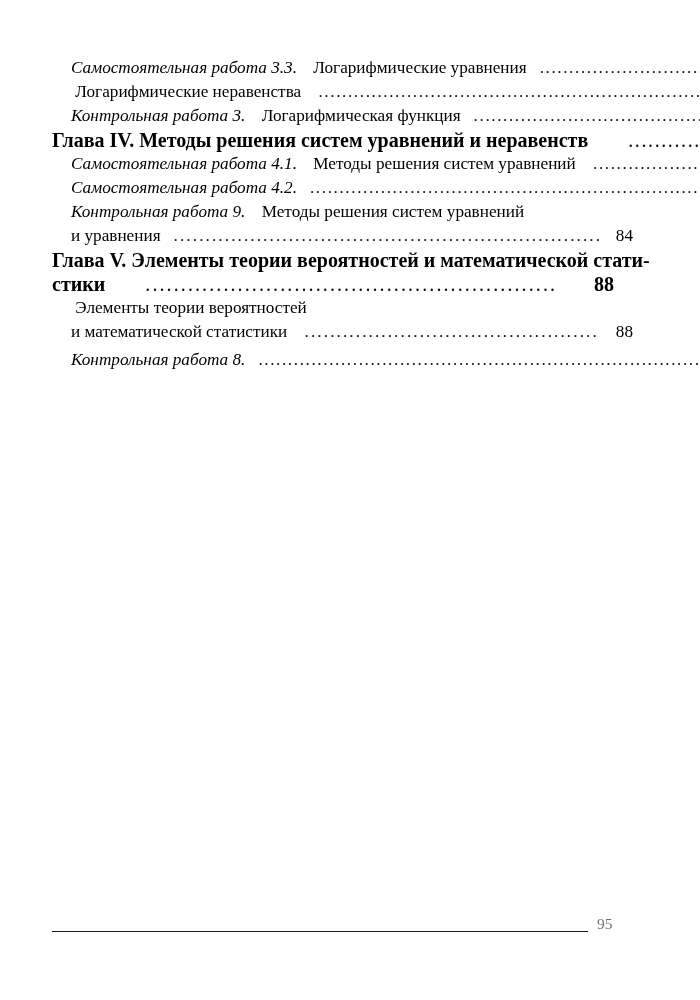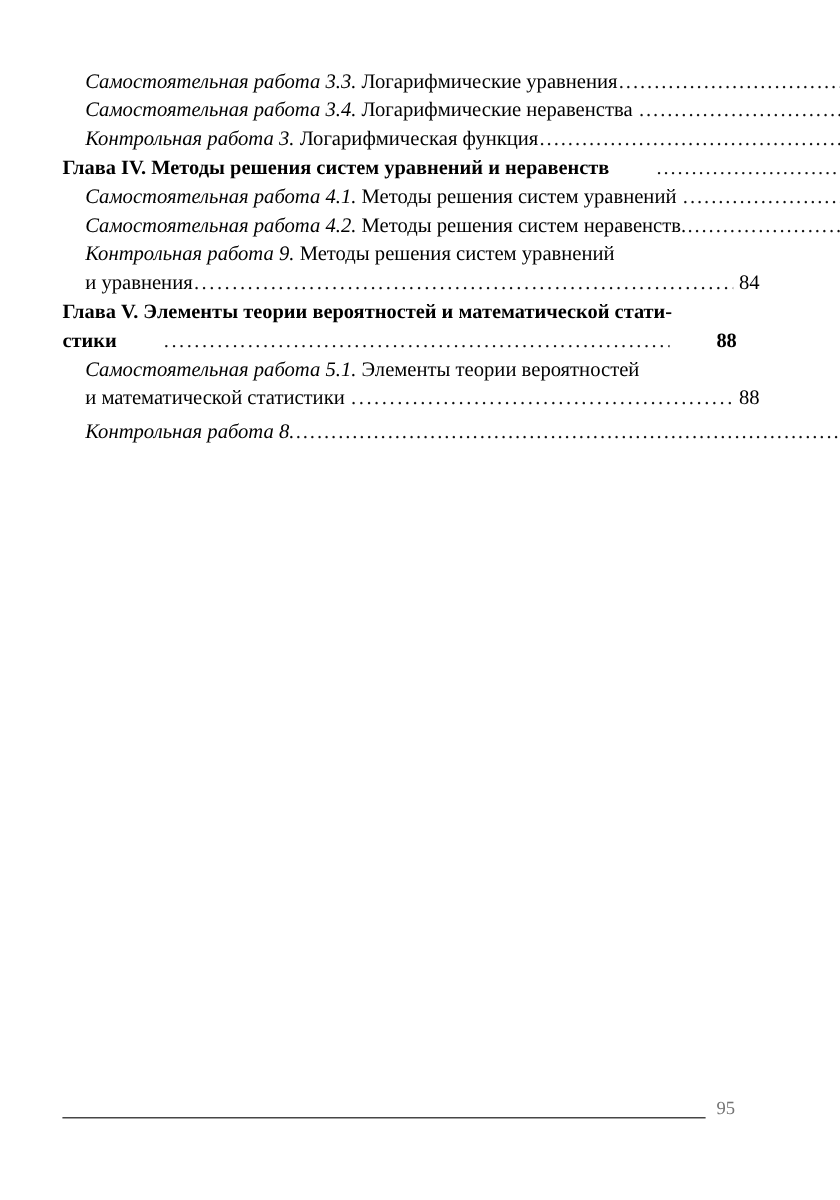--- a/index.html
+++ b/index.html
@@ -34,30 +34,31 @@
     display: flex;
     align-items: baseline;
     width: 100%;
     font-size: 17.2px;
     line-height: 24px;
     white-space: pre;
   }
 
   .toc-line.indent {
     padding-left: 19px;
+    gap: 12px;
   }
 
   .toc-line.gap-before {
     margin-top: 4px;
   }
 
   
   .toc-line.chapter {
     font-weight: bold;
-    font-size: 17.0px;
+    font-size: 20px;
     gap: 34px;
   }
 
   
   .lbl {
     font-style: italic;
     flex: 0 0 auto;
   }
   .chapter .lbl {
     font-style: normal;
@@ -133,21 +134,20 @@
   <div class="toc">
 
     <div class="toc-line indent">
       <span class="lbl">Самостоятельная работа 3.3.</span>
       <span class="ttl"> Логарифмические уравнения</span>
       <span class="leader tight">........</span>
       
     </div>
 
     <div class="toc-line indent">
-      <span class="lbl">Самостоятельная работа 3.4.</span>
       <span class="ttl"> Логарифмические неравенства </span>
       <span class="leader tight">.......</span>
       
     </div>
 
     <div class="toc-line indent">
       <span class="lbl">Контрольная работа 3.</span>
       <span class="ttl"> Логарифмическая функция</span>
       <span class="leader tight">...............</span>
       
@@ -161,21 +161,20 @@
 
     <div class="toc-line indent">
       <span class="lbl">Самостоятельная работа 4.1.</span>
       <span class="ttl"> Методы решения систем уравнений </span>
       <span class="leader tight">..</span>
       
     </div>
 
     <div class="toc-line indent">
       <span class="lbl">Самостоятельная работа 4.2.</span>
-      <span class="ttl"> Методы решения систем неравенств.</span>
       <span class="leader tight">..</span>
       
     </div>
 
     <div class="toc-line indent nonum">
       <span class="lbl">Контрольная работа 9.</span>
       <span class="ttl"> Методы решения систем уравнений</span>
       
       
     </div>
@@ -192,21 +191,20 @@
       
     </div>
 
     <div class="toc-line chapter">
       <span class="lbl">стики </span>
       <span class="leader"></span>
       <span class="pg">88</span>
     </div>
 
     <div class="toc-line indent nonum">
-      <span class="lbl">Самостоятельная работа 5.1.</span>
       <span class="ttl"> Элементы теории вероятностей</span>
       
       
     </div>
 
     <div class="toc-line indent">
       <span class="ttl">и математической статистики </span>
       <span class="leader"></span>
       <span class="pg">88</span>
     </div>

